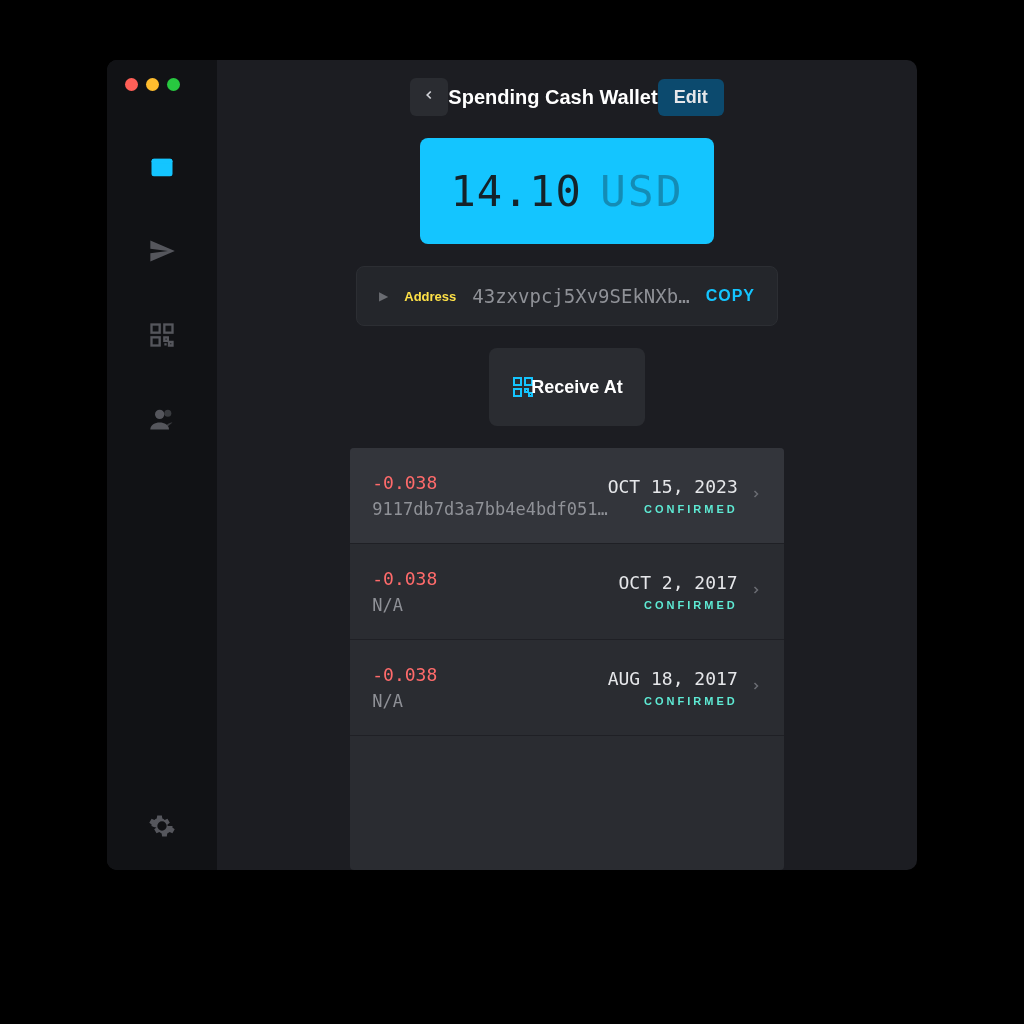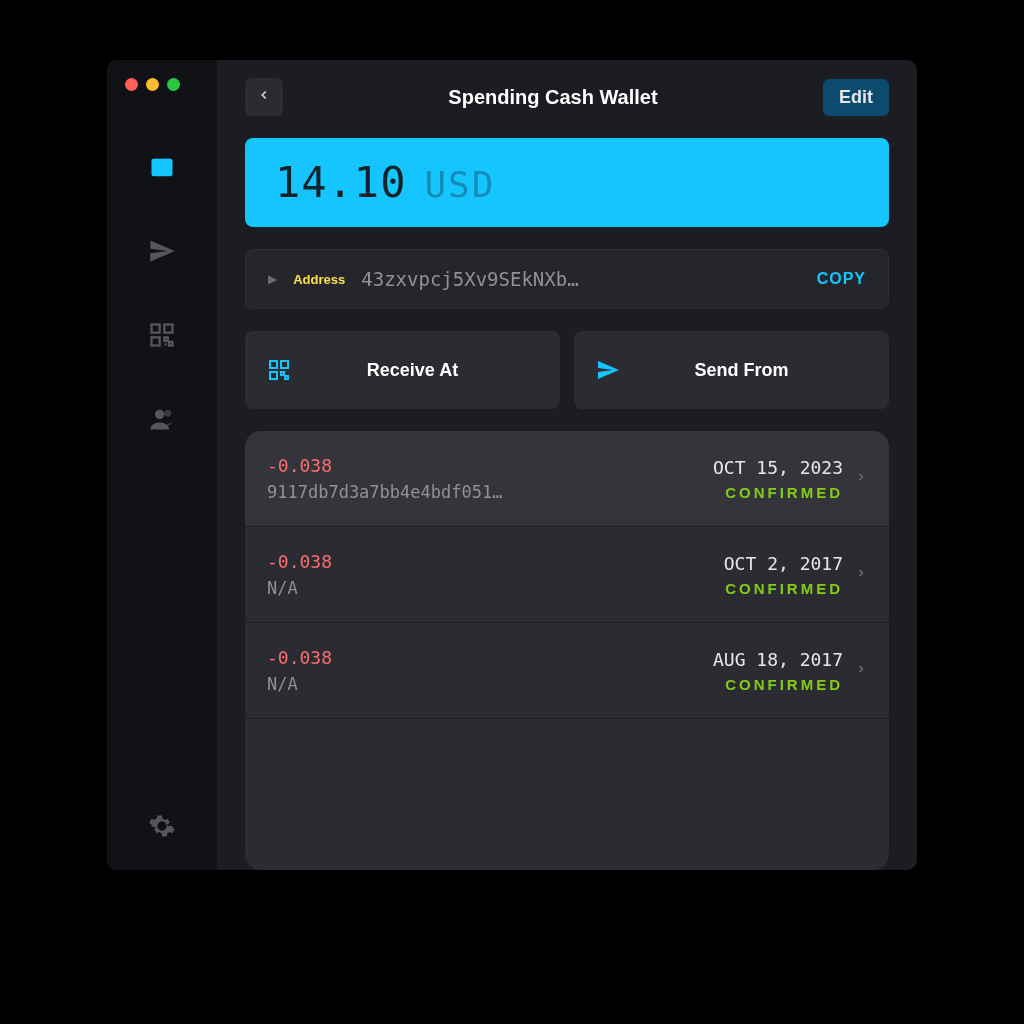--- a/index.html
+++ b/index.html
@@ -53,20 +53,21 @@
   .nav-item svg { width: 28px; height: 28px; }
   .nav-spacer { flex: 1; }
   .nav-settings { margin-bottom: 24px; }
 
   .main {
     flex: 1;
     display: flex;
     flex-direction: column;
     padding: 18px 28px 0 28px;
     overflow: hidden;
+    align-items: center;
   }
   .header {
     display: flex;
     align-items: center;
     margin-bottom: 22px;
   }
   .back-btn {
     width: 38px; height: 38px;
     background: #2a2c31;
     border-radius: 6px;
@@ -87,29 +88,29 @@
     color: #e6e7ea;
     font-size: 18px;
     font-weight: 600;
     padding: 8px 16px;
     cursor: pointer;
   }
 
   .balance-card {
     background: #14c5ff;
     border-radius: 8px;
-    padding: 20px 30px;
+    padding: 28px 30px;
     display: flex;
     align-items: baseline;
     gap: 18px;
     font-family: "SF Mono", Menlo, Consolas, monospace;
     margin-bottom: 22px;
   }
   .balance-amount { font-size: 42px; color: #14232a; letter-spacing: 1px; }
-  .balance-currency { font-size: 36px; color: rgba(20,35,42,0.35); letter-spacing: 2px; }
+  .balance-currency { font-size: 43px; color: rgba(20,35,42,0.35); letter-spacing: 2px; }
 
   .address-row {
     background: #24262b;
     border: 1px solid #2c2e33;
     border-radius: 8px;
     display: flex;
     align-items: center;
     padding: 18px 22px;
     gap: 16px;
     margin-bottom: 22px;
@@ -129,38 +130,38 @@
     padding: 27px 22px;
     gap: 30px;
     cursor: pointer;
   }
   .action-icon { color: #14c5ff; display: flex; }
   .action-icon svg { width: 24px; height: 24px; }
   .action-label { color: #fff; font-weight: 700; font-size: 18px; flex:1; text-align:center; margin-left:-34px;}
 
   .tx-list {
     background: #2a2c31;
-    border-radius: 16px;
+    border-radius: 4px;
     overflow: hidden;
     flex: 1;
   }
   .tx-item {
     display: flex;
     align-items: center;
     padding: 24px 22px;
     border-bottom: 1px solid #1f2025;
     cursor: pointer;
   }
   .tx-item.highlight { background: #33353b; }
   .tx-left { flex: 1; min-width: 0; }
   .tx-amount { color: #ff6b6b; font-family: "SF Mono", Menlo, monospace; font-size: 18px; margin-bottom: 6px; }
   .tx-hash { color: #8f9197; font-family: "SF Mono", Menlo, monospace; font-size: 17px; white-space: nowrap; overflow: hidden; text-overflow: ellipsis; }
   .tx-right { text-align: right; margin-right: 12px; }
   .tx-date { color: #e6e7ea; font-family: "SF Mono", Menlo, monospace; font-size: 18px; margin-bottom: 6px; }
-  .tx-status { color: #84cc16; font-size: 15px; letter-spacing: 3px; font-weight:600;}
+  .tx-status { color: #5eead4; font-size: 11px; letter-spacing: 3px; font-weight:600;}
   .tx-chevron { color: #6a6c72; }
 </style>
 </head>
 <body>
 
 <div class="window">
 
   <div class="sidebar">
     <div class="traffic-lights">
       <div class="dot red"></div>
@@ -246,28 +247,20 @@
         <span class="action-icon">
           <svg viewBox="0 0 24 24" fill="none" stroke="currentColor" stroke-width="2">
               <rect x="3" y="3" width="7" height="7"></rect>
               <rect x="14" y="3" width="7" height="7"></rect>
               <rect x="3" y="14" width="7" height="7"></rect>
               <path d="M14 14h3v3h-3zM18 18h3v3h-3z"></path>
             </svg>
         </span>
         <span class="action-label">Receive At</span>
       </div>
-      <div class="action-btn">
-        <span class="action-icon">
-          <svg viewBox="0 0 24 24" fill="currentColor">
-              <path d="M2 21l21-9L2 3v7l15 2-15 2v7z"></path>
-            </svg>
-        </span>
-        <span class="action-label">Send From</span>
-      </div>
     </div>
 
     <div class="tx-list" id="tx-list">
         <div class="tx-item highlight">
     <div class="tx-left">
       <div class="tx-amount">-0.038</div>
       <div class="tx-hash">9117db7d3a7bb4e4bdf051…</div>
     </div>
     <div class="tx-right">
       <div class="tx-date">OCT 15, 2023</div>

